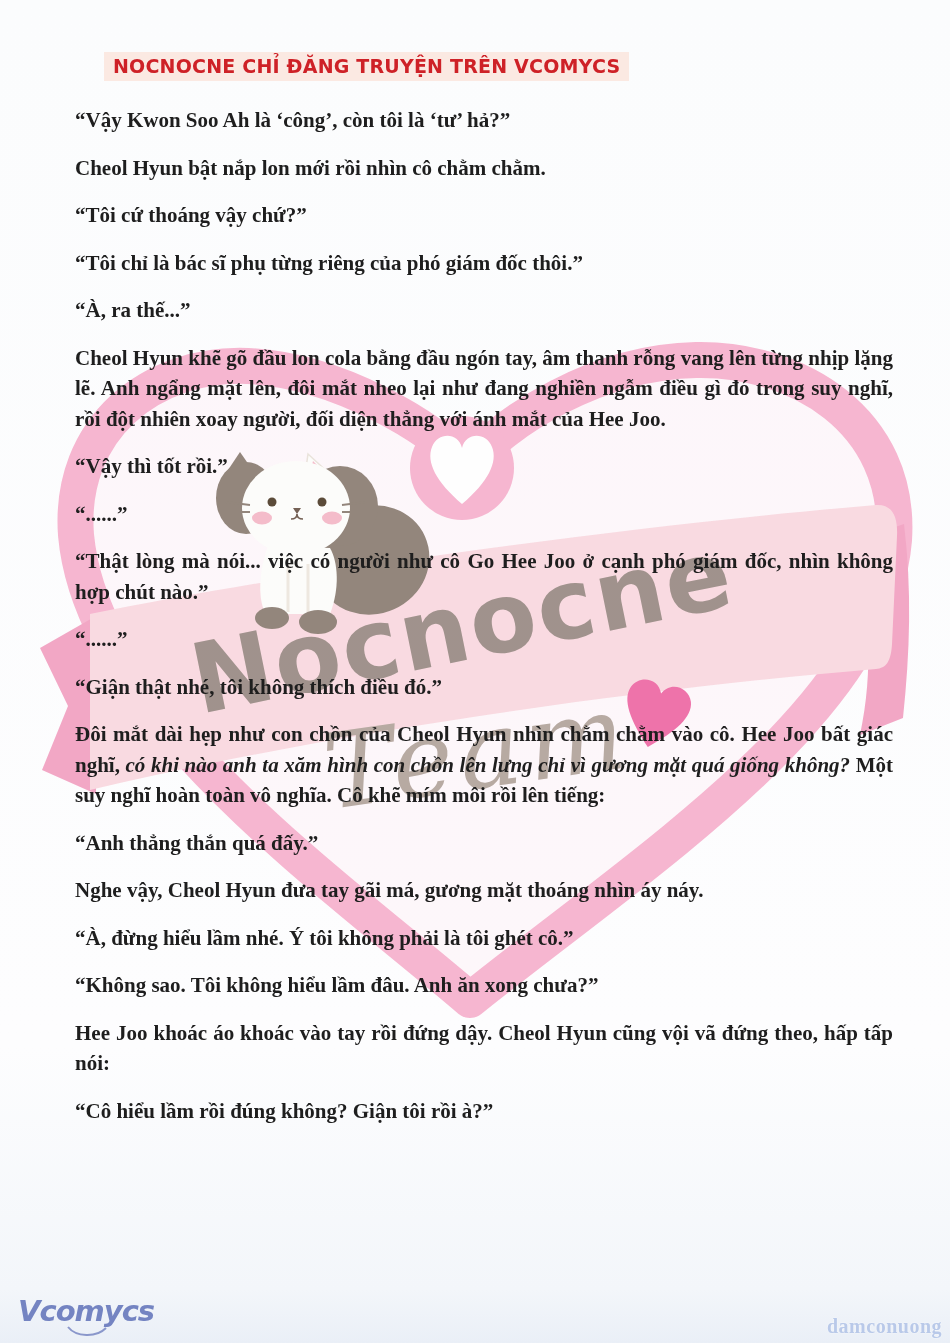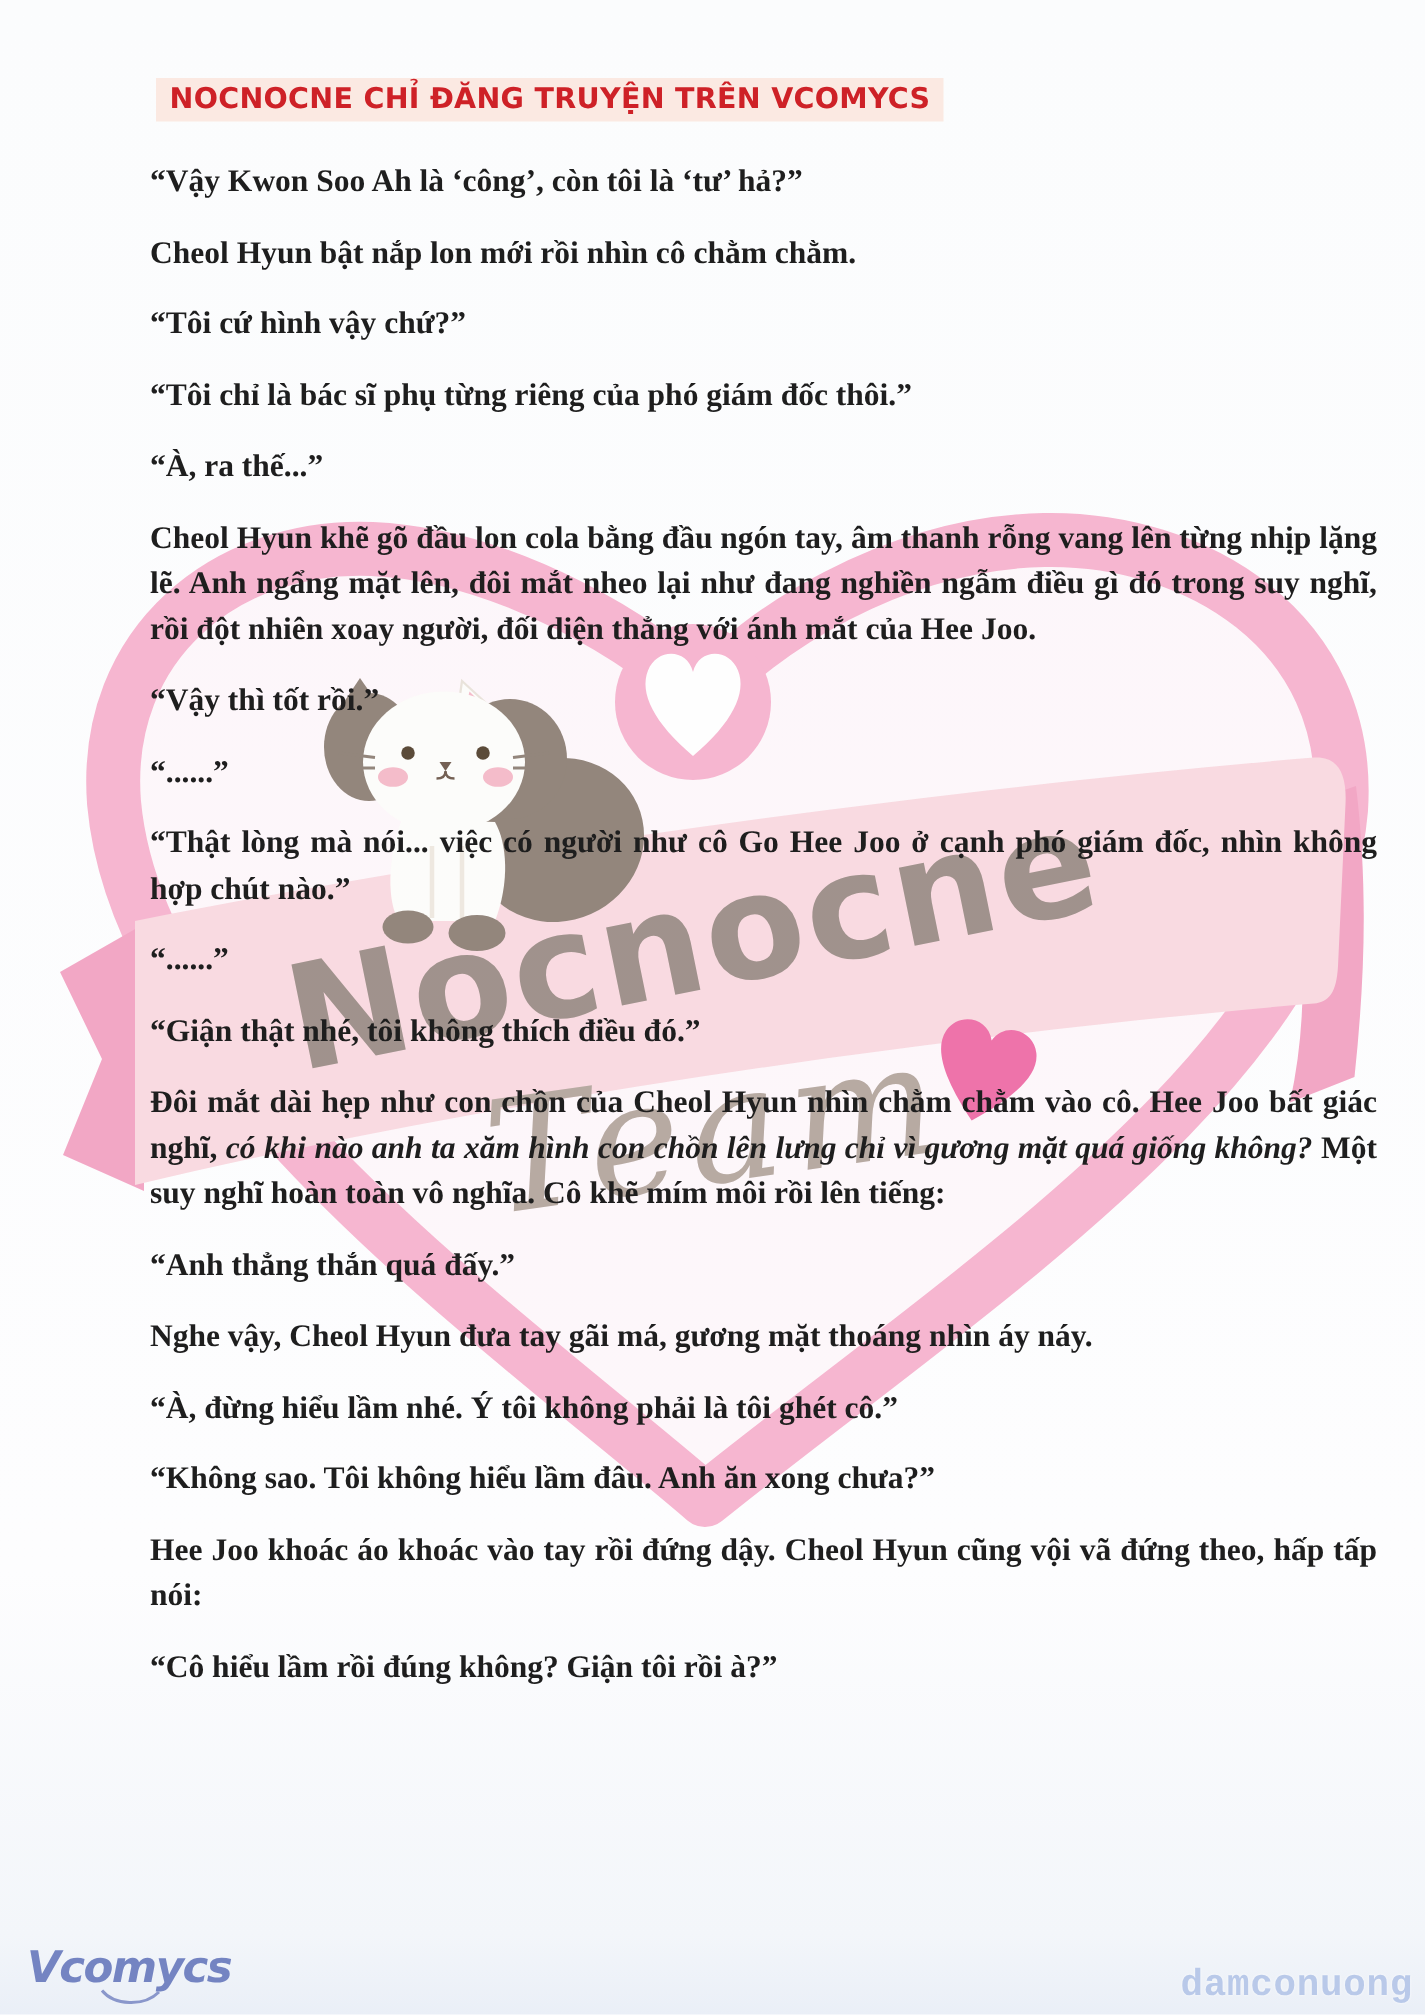--- a/index.html
+++ b/index.html
@@ -18,31 +18,31 @@
     color: var(--accent_red, #ce2127);
     font-family:"DejaVu Sans","Liberation Sans",sans-serif;
     font-weight:bold; font-size:19px; letter-spacing:0.2px;
     padding:3px 9px 4px;
     white-space:nowrap;
   }
 
   .story {
     position:absolute; left:75px; top:105px; width:818px; z-index:1;
     font-size:21px; font-weight:600; line-height:30.5px;
-    color:#1e1e1e; text-align:justify;margin-left:25px;
+    color:#1e1e1e; text-align:justify;
   }
   .story p { margin:0 0 17px 0; }
   .story .bi { font-weight:bold; font-style:italic; }
 
   .logo { position:absolute; left:10px; bottom:4px; z-index:2; }
 
   .credit {
     position:absolute; right:8px; bottom:5px; z-index:2;
-    font-family:Liberation Mono, monospace; font-weight:bold;
-    font-size:25px; letter-spacing:0.5px;
+    font-family:Liberation Serif, serif; font-weight:bold;
+    font-size:20px; letter-spacing:0.5px;
     color: var(--credit_blue, #b9c9e9);
     text-shadow: 0 0 2px rgba(255,255,255,0.85);
     text-align: center;
   }
 </style>
 </head>
 <body>
 
 <div class="page">
 
@@ -83,21 +83,21 @@
         <ellipse cx="106" cy="170" rx="19" ry="12" fill="#8e8076"></ellipse>
       </g>
     </g>
   </svg>
 
   <div class="header">NOCNOCNE CHỈ ĐĂNG TRUYỆN TRÊN VCOMYCS</div>
 
   <div class="story" id="story">
       <p><span>“Vậy Kwon Soo Ah là ‘công’, còn tôi là ‘tư’ hả?”</span></p>
       <p><span>Cheol Hyun bật nắp lon mới rồi nhìn cô chằm chằm.</span></p>
-      <p><span>“Tôi cứ hình vậy chứ?”</span></p>
+      <p><span>“Tôi cứ thoáng vậy chứ?”</span></p>
       <p><span>“Tôi chỉ là bác sĩ phụ từng riêng của phó giám đốc thôi.”</span></p>
       <p><span>“À, ra thế...”</span></p>
       <p><span>Cheol Hyun khẽ gõ đầu lon cola bằng đầu ngón tay, âm thanh rỗng vang lên từng nhịp lặng lẽ. Anh ngẩng mặt lên, đôi mắt nheo lại như đang nghiền ngẫm điều gì đó trong suy nghĩ, rồi đột nhiên xoay người, đối diện thẳng với ánh mắt của Hee Joo.</span></p>
       <p><span>“Vậy thì tốt rồi.”</span></p>
       <p><span>“......”</span></p>
       <p><span>“Thật lòng mà nói... việc có người như cô Go Hee Joo ở cạnh phó giám đốc, nhìn không hợp chút nào.”</span></p>
       <p><span>“......”</span></p>
       <p><span>“Giận thật nhé, tôi không thích điều đó.”</span></p>
       <p><span>Đôi mắt dài hẹp như con chồn của Cheol Hyun nhìn chằm chằm vào cô. Hee Joo bất giác nghĩ, </span><span class="bi">có khi nào anh ta xăm hình con chồn lên lưng chỉ vì gương mặt quá giống không?</span><span> Một suy nghĩ hoàn toàn vô nghĩa. Cô khẽ mím môi rồi lên tiếng:</span></p>
       <p><span>“Anh thẳng thắn quá đấy.”</span></p>

